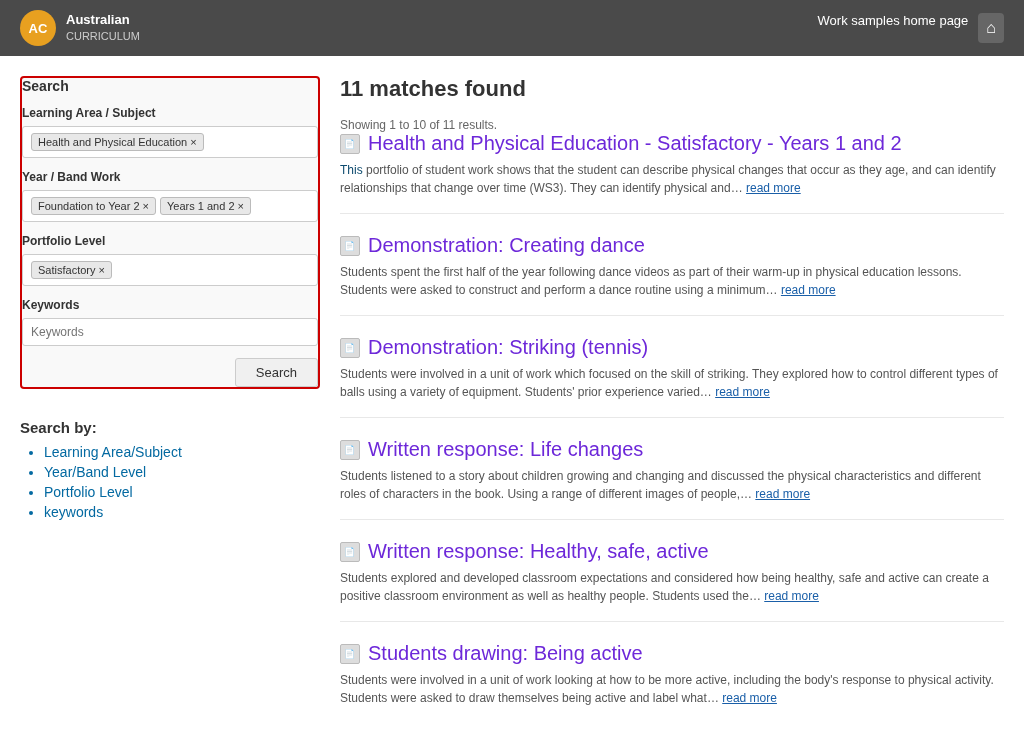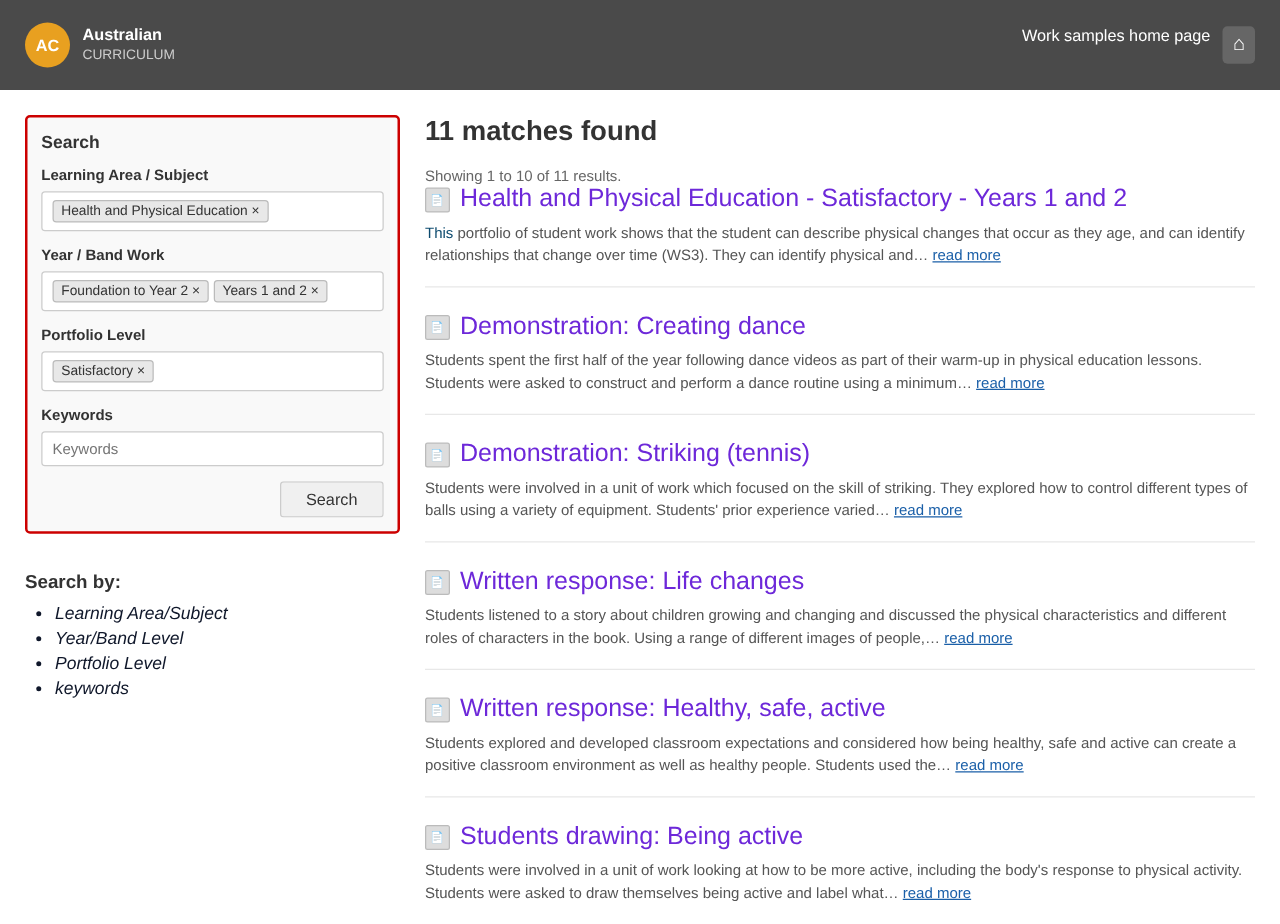--- a/index.html
+++ b/index.html
@@ -1,21 +1,21 @@
 <!DOCTYPE html>
 <html><head>
   <meta charset="utf-8">
   <style>
     * { box-sizing: border-box; margin: 0; padding: 0; }
     body { font-family: Arial, Helvetica, sans-serif; background: #fff; font-size: 13px; color: #333; }
 
     
     .header {
       background: #4a4a4a;
-      height: 72px;
+      height: 56px;
       display: flex;
       align-items: center;
       justify-content: space-between;
       padding: 0 20px;
     }
     .header-logo {
       display: flex;
       align-items: center;
       gap: 10px;
     }
@@ -69,21 +69,21 @@
 
     
     .left-panel {
       width: 300px;
       flex-shrink: 0;
     }
 
     .search-box {
       border: 2px solid #cc0000;
       border-radius: 4px;
-      padding: 11px;
+      padding: 0;
       background: #f9f9f9;
       margin-bottom: 20px;
     }
     .search-box-title {
       font-size: 14px;
       font-weight: bold;
       margin-bottom: 12px;
       color: #333;
     }
     .field-label {
@@ -145,22 +145,21 @@
       margin-bottom: 8px;
       color: #333;
     }
     .search-by-list {
       list-style: disc;
       padding-left: 24px;
     }
     .search-by-list li {
       font-size: 14px;
       margin-bottom: 4px;
-      color: #0f172a;
-      font-style: italic;
+      color: #0369a1;
     }
 
     
     .right-panel {
       flex: 1;
     }
     .results-title {
       font-size: 22px;
       font-weight: bold;
       color: #333;

